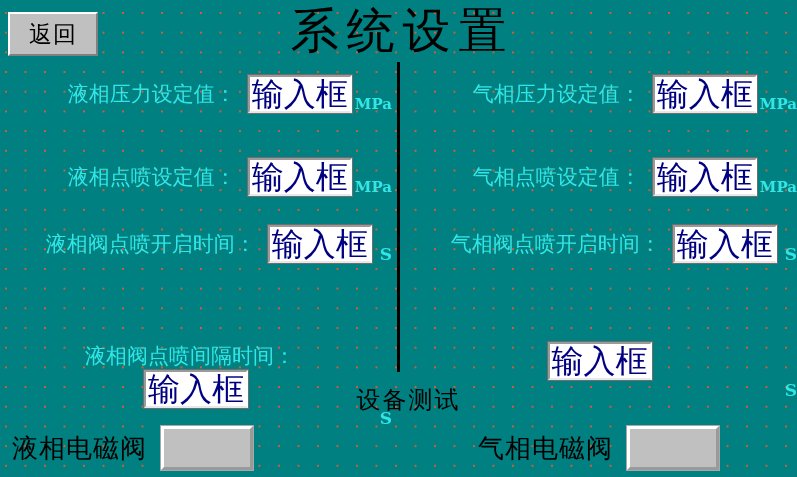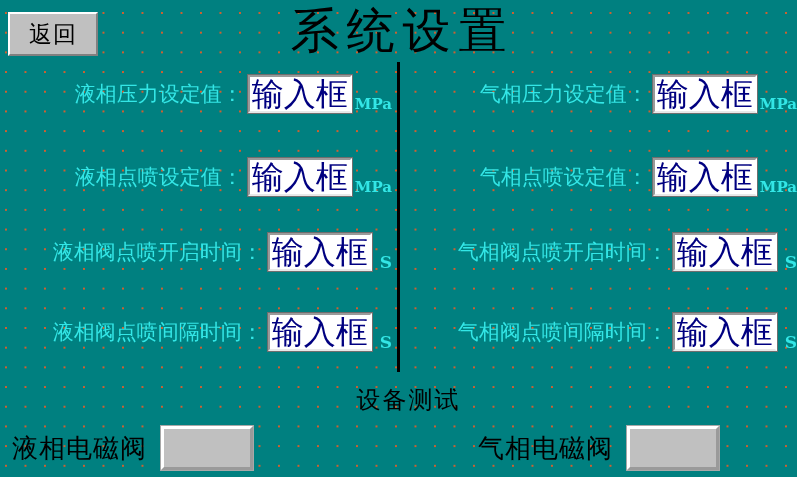--- a/index.html
+++ b/index.html
@@ -78,32 +78,32 @@
     position: absolute;
     display: flex;
     align-items: center;
     height: 40px;
   }
   .col-left  { left: 0px;   width: 392px; }
   .col-right { left: 402px; width: 395px; }
 
   .row-1 { top: 74px; }
   .row-2 { top: 157px; }
-  .row-3 { top: 232px; }
-  .row-4 { top: 312px; }
+  .row-3 { top: 224px; }
+  .row-4 { top: 342px; flex-direction: column; }
 
   .field-label {
     flex: 1 1 auto;
     text-align: right;
     color: #33e6e6;
     font-family: "DejaVu Serif", "Liberation Serif", serif;
     font-size: 21px;
     letter-spacing: 0px;
     white-space: nowrap;
-    padding-right: 5px;
+    padding-right: 12px;
   }
 
   .input-box {
     flex: 0 0 auto;
     width: 104px;
     height: 38px;
     box-sizing: border-box;
     background: #ffffff;
     border-top: 2px solid #9a9a9a;
     border-left: 2px solid #9a9a9a;
@@ -230,21 +230,20 @@
     <span class="unit">MPa</span>
   </div>
 
   <div class="form-row col-right row-3">
     <span class="field-label">气相阀点喷开启时间：</span>
     <div class="input-box">输入框</div>
     <span class="unit unit-s">S</span>
   </div>
 
   <div class="form-row col-right row-4">
-    <span class="field-label">气相阀点喷间隔时间：</span>
     <div class="input-box">输入框</div>
     <span class="unit unit-s">S</span>
   </div>
 
   <div id="section-heading">设备测试</div>
 
   <div class="test-item" id="test-gas">
     <span class="test-label">气相电磁阀</span>
     <div class="test-button"></div>
   </div>

